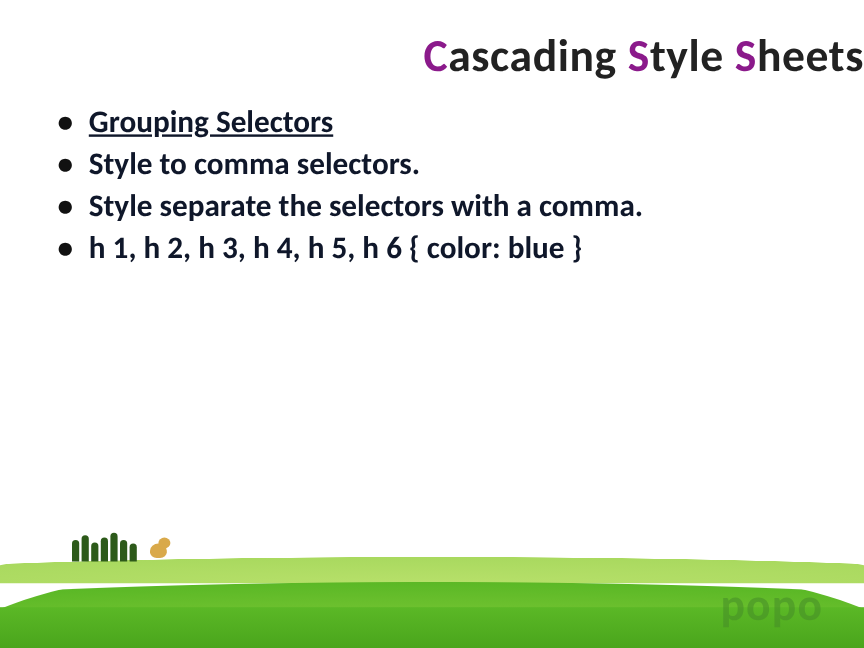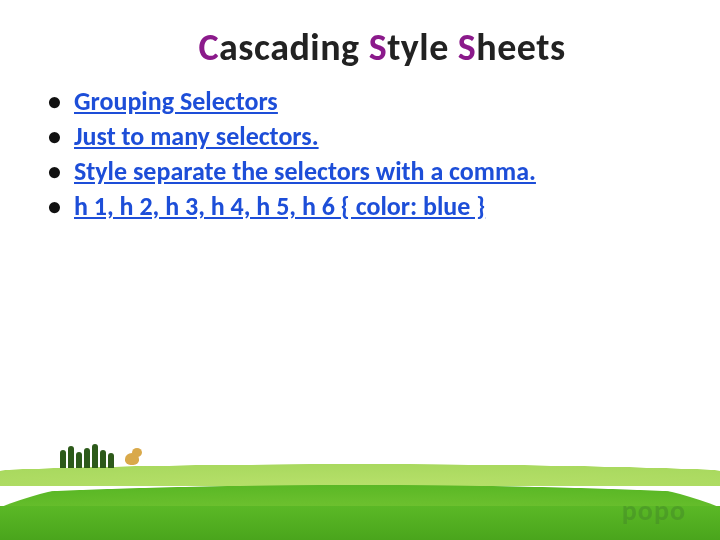--- a/index.html
+++ b/index.html
@@ -10,43 +10,42 @@
     font-family: Calibri, "Segoe UI", Arial, sans-serif;
     position: relative;
     overflow: hidden;
   }
   .slide {
     width: 100%;
     height: 100%;
     position: relative;
   }
   .title {
-    text-align: center;
+    text-align: right;
     font-size: 38px;
     font-weight: 700;
     padding-top: 24px;
     letter-spacing: 0.5px;
     padding-left: 44px;
   }
   .title .c-letter { color: #8b1a8b; }
   .title .rest { color: #222; }
   .content {
     padding: 14px 20px 0 48px;
   }
   .content ul {
     list-style: none;
   }
   .content li {
     font-size: 26px;
     line-height: 1.35;
-    color: #1d4ed8;
+    color: #0f172a;
     font-weight: 700;
     position: relative;
     padding-left: 26px;
-    text-decoration: underline;
   }
   .content li::before {
     content: "•";
     position: absolute;
     left: 0;
     top: 0;
     color: #111;
     font-size: 26px;
     line-height: 1.35;
   }
@@ -129,39 +128,39 @@
     left: 10px; top: 0;
     width: 10px; height: 9px;
     background: #d9a94a;
     border-radius: 50%;
   }
 
   .watermark {
     position: absolute;
     right: 34px;
     bottom: 12px;
-    font-size: 28px;
+    font-size: 38px;
     font-weight: 700;
     color: rgba(70, 140, 40, 0.55);
     letter-spacing: 1px;
   }
 </style>
 </head>
 <body>
 
 <div class="slide">
 
   <h1 class="title">
     <span class="c-letter">C</span><span class="rest">ascading </span><span class="c-letter">S</span><span class="rest">tyle </span><span class="c-letter">S</span><span class="rest">heets</span>
   </h1>
 
   <div class="content">
     <ul>
       <li class="underlined"><span>Grouping Selectors</span></li>
-      <li><span>Just to many selectors.</span></li>
+      <li><span>Style to comma selectors.</span></li>
       <li><span>Style separate the selectors with a comma.</span></li>
       <li><span>h 1, h 2, h 3, h 4, h 5, h 6 { color: blue }</span></li>
     </ul>
   </div>
 
   <div class="landscape">
     <div class="grass-far"></div>
     <div class="grass-mid"></div>
     <div class="grass-near"></div>
     <div class="trees">

